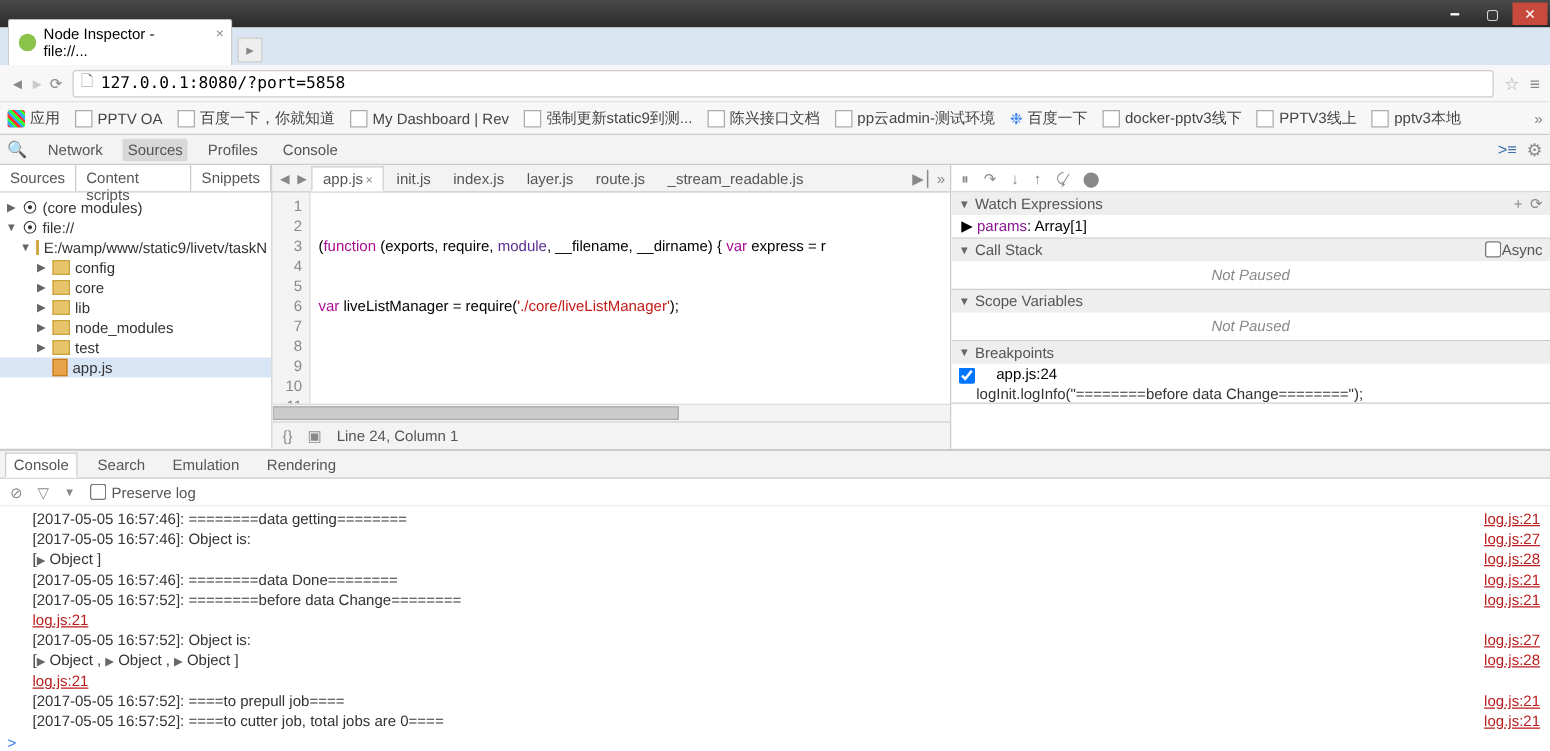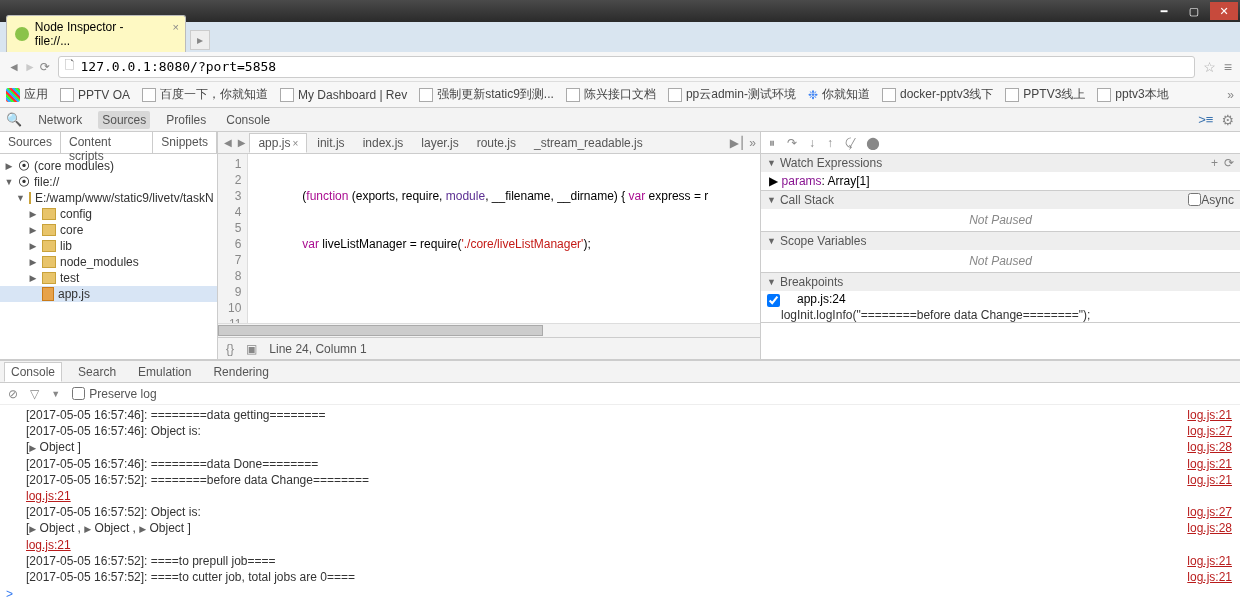--- a/index.html
+++ b/index.html
@@ -1,21 +1,21 @@
 <!DOCTYPE html>
 <html><head>
 <meta charset="utf-8">
 <style>
 * { margin:0; padding:0; box-sizing:border-box; font-family:"Segoe UI",Tahoma,sans-serif; font-size:12px; }
 body { background:#fff; width:1240px; height:601px; overflow:hidden; display:flex; flex-direction:column; }
 .win-title { height:22px; background:linear-gradient(#4a4a4a,#2a2a2a); display:flex; justify-content:flex-end; align-items:center; gap:2px; padding-right:2px; }
 .win-btn { width:28px; height:18px; display:flex; align-items:center; justify-content:center; color:#fff; font-size:11px; }
 .win-close { background:#c74a3c; }
 .tab-strip { height:30px; background:#d9e5f0; display:flex; align-items:flex-end; padding:4px 6px 0 6px; gap:4px; }
-.tab { background:#fef9c3; border:1px solid #bbb; border-bottom:none; padding:4px 24px 4px 8px; border-radius:3px 3px 0 0; display:flex; align-items:center; gap:6px; position:relative; max-width:180px; }
+.tab { background:#ffffff; border:1px solid #bbb; border-bottom:none; padding:4px 24px 4px 8px; border-radius:3px 3px 0 0; display:flex; align-items:center; gap:6px; position:relative; max-width:180px; }
 .tab-fav { width:14px; height:14px; border-radius:50%; background:#8bc34a; display:inline-block; }
 .tab-close { position:absolute; right:6px; top:5px; font-size:11px; color:#888; }
 .new-tab { width:20px; height:20px; background:#eee; border:1px solid #ccc; margin-bottom:2px; display:flex; align-items:center; justify-content:center; color:#888; }
 .toolbar { height:30px; background:#f7f7f7; border-bottom:1px solid #ddd; display:flex; align-items:center; padding:0 8px; gap:8px; }
 .nav-arrows { display:flex; gap:4px; color:#888; font-size:16px; }
 .omnibox { flex:1; display:flex; align-items:center; border:1px solid #ccc; border-radius:3px; background:#fff; height:22px; padding:0 6px; gap:6px; }
 .omnibox-icon { color:#888; font-size:12px; }
 .omnibox input { border:none; outline:none; flex:1; font-size:13px; font-family:monospace; }
 .star { color:#aaa; font-size:14px; }
 .menu { color:#888; font-size:14px; }
@@ -50,21 +50,21 @@
 .mid-pane { flex:1; display:flex; flex-direction:column; min-width:0; }
 .file-tabs { height:22px; border-bottom:1px solid #ccc; background:#f3f3f3; display:flex; align-items:center; padding:0 4px; gap:2px; }
 .ft-nav { color:#888; font-size:10px; padding:0 2px; cursor:pointer; }
 .ft-tab { padding:2px 8px; color:#555; cursor:pointer; }
 .ft-tab.active { background:#fff; border:1px solid #ccc; border-bottom:1px solid #fff; margin-bottom:-1px; }
 .ft-close { font-size:10px; color:#888; margin-left:2px; }
 .ft-right { margin-left:auto; display:flex; gap:4px; color:#888; font-size:11px; }
 .code-wrap { flex:1; display:flex; min-height:0; overflow:auto; font-family:Consolas,monospace; }
 .gutter { background:#f3f3f3; color:#888; text-align:right; padding:2px 6px 2px 10px; border-right:1px solid #ddd; user-select:none; }
 .gutter div { height:16px; line-height:16px; }
-.code { padding:2px 6px; white-space:pre; line-height:16px;margin-left:48px; }
+.code { padding:2px 6px; white-space:pre; line-height:16px; }
 .code div { height:16px; }
 .kw { color:#aa0d91; }
 .str { color:#c41a16; }
 .var { color:#5b2e92; }
 .hscroll { height:14px; background:#f3f3f3; border-top:1px solid #ddd; position:relative; }
 .hscroll-thumb { position:absolute; left:0; top:1px; height:11px; width:60%; background:#ccc; border:1px solid #aaa; }
 .status-bar { height:22px; border-top:1px solid #ccc; background:#f3f3f3; display:flex; align-items:center; padding:0 8px; gap:12px; color:#555; font-family:Consolas,monospace; }
 .status-i { color:#888; cursor:pointer; }
 .right-pane { width:480px; border-left:1px solid #ccc; display:flex; flex-direction:column; min-height:0; overflow:auto; font-family:Consolas,monospace; }
 .rp-toolbar { height:22px; border-bottom:1px solid #ccc; display:flex; align-items:center; gap:12px; padding:0 8px; color:#888; }
@@ -149,21 +149,21 @@
   <span class="bk-item">
       <span class="bk-icon bk-page"></span>
       <span>陈兴接口文档</span>
     </span>
   <span class="bk-item">
       <span class="bk-icon bk-page"></span>
       <span>pp云admin-测试环境</span>
     </span>
   <span class="bk-item">
       <span class="bk-bug">❉</span>
-      <span>你就知道</span>
+      <span>百度一下</span>
     </span>
   <span class="bk-item">
       <span class="bk-icon bk-page"></span>
       <span>docker-pptv3线下</span>
     </span>
   <span class="bk-item">
       <span class="bk-icon bk-page"></span>
       <span>PPTV3线上</span>
     </span>
   <span class="bk-item">

